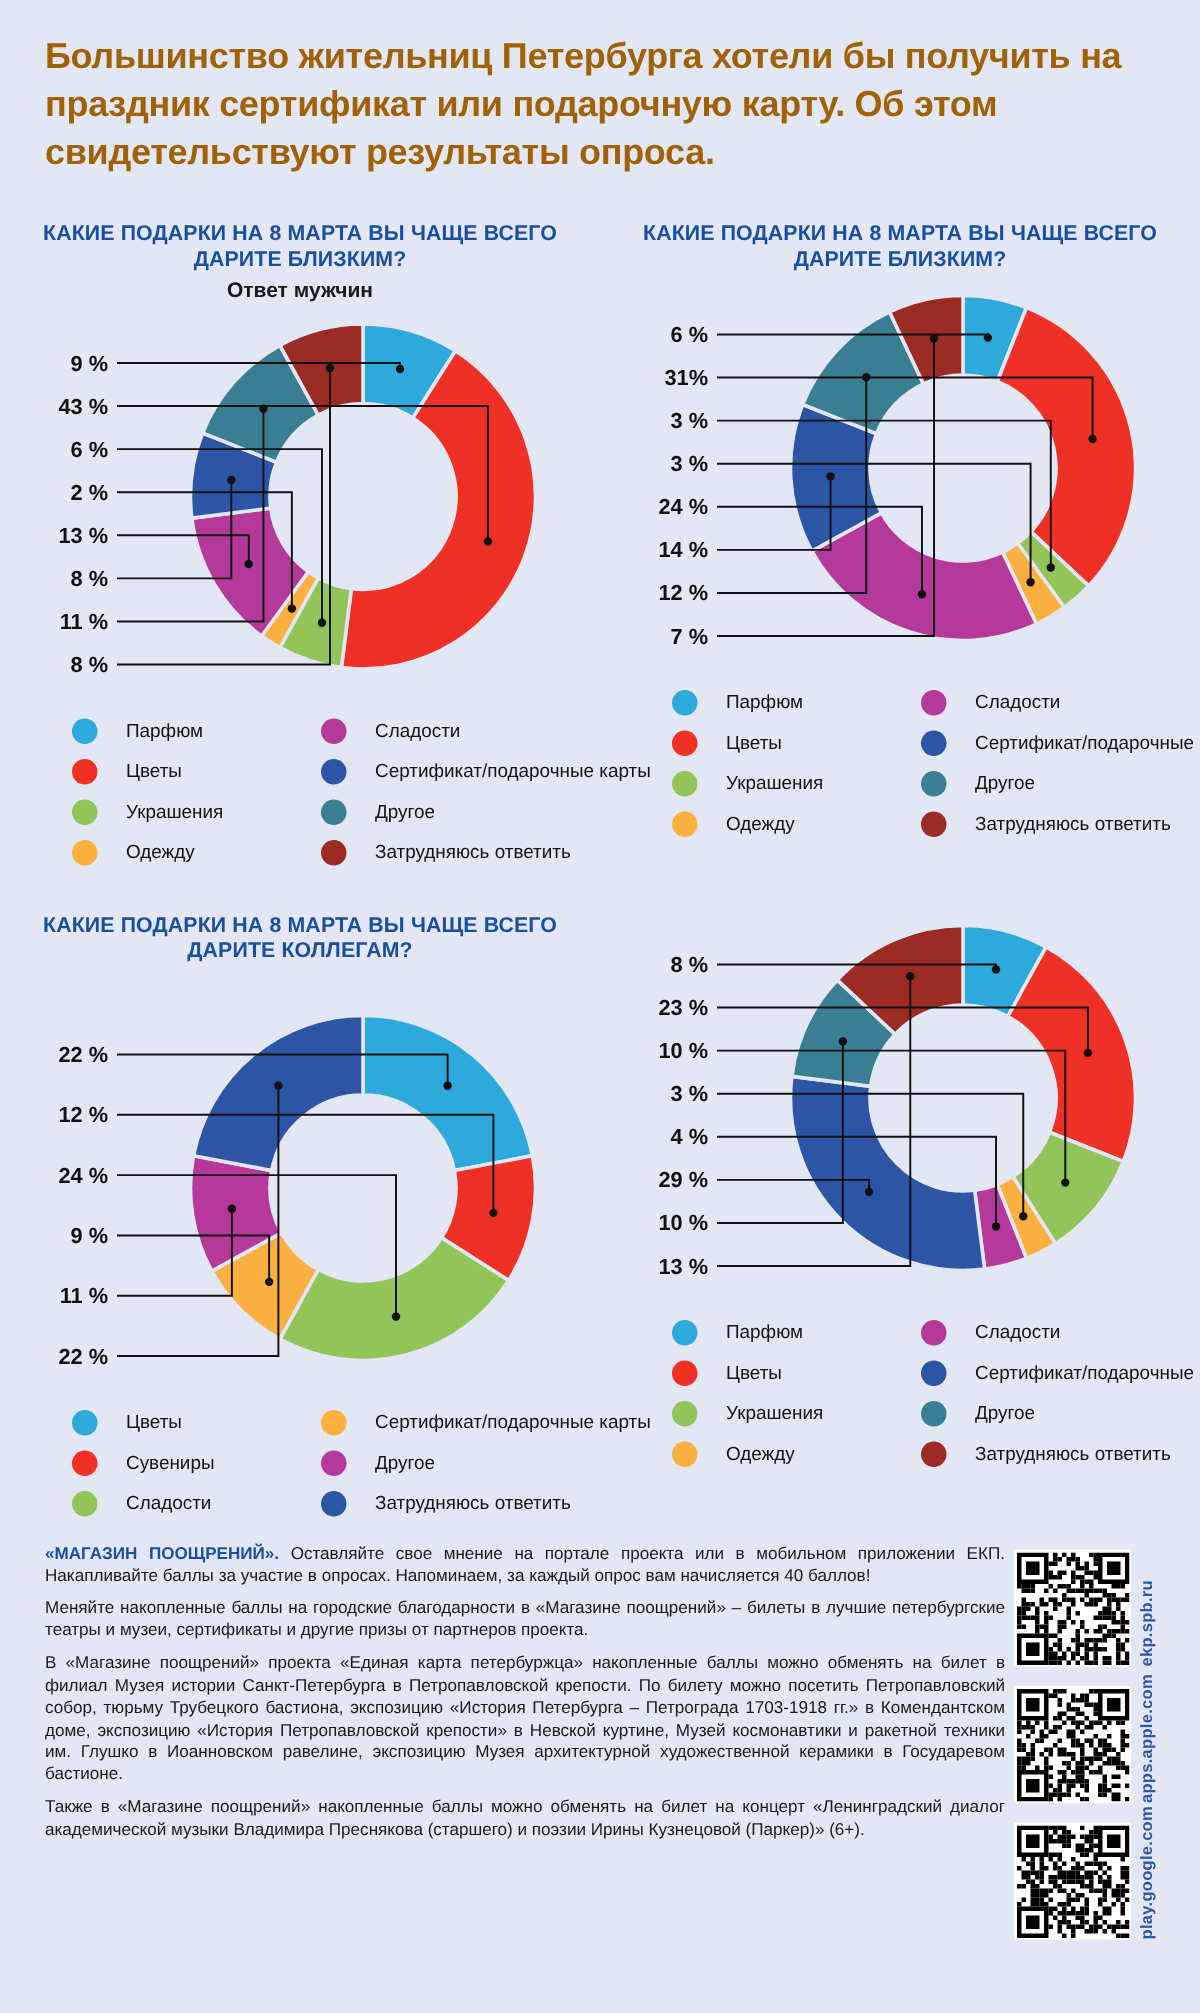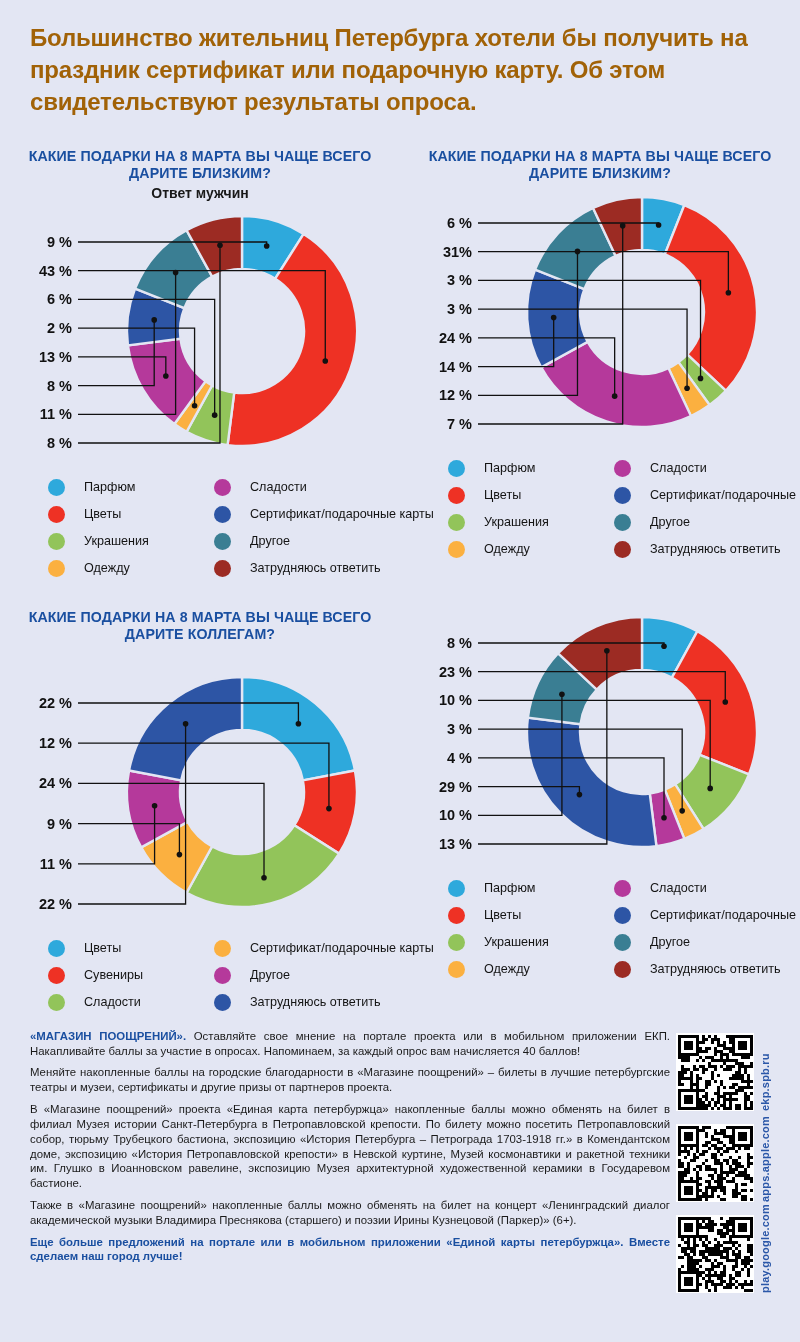--- a/index.html
+++ b/index.html
@@ -397,21 +397,20 @@
     </div>
 
   </div>
 
   <div class="bottom">
     <div class="bottom-text">
       <p><span class="lead">«МАГАЗИН ПООЩРЕНИЙ».</span><span> Оставляйте свое мнение на портале проекта или в мобильном приложении ЕКП. Накапливайте баллы за участие в опросах. Напоминаем, за каждый опрос вам начисляется 40 баллов!</span></p>
       <p>Меняйте накопленные баллы на городские благодарности в «Магазине поощрений» – билеты в лучшие петербургские театры и музеи, сертификаты и другие призы от партнеров проекта.</p>
       <p>В «Магазине поощрений» проекта «Единая карта петербуржца» накопленные баллы можно обменять на билет в филиал Музея истории Санкт-Петербурга в Петропавловской крепости. По билету можно посетить Петропавловский собор, тюрьму Трубецкого бастиона, экспозицию «История Петербурга – Петрограда 1703-1918 гг.» в Комендантском доме, экспозицию «История Петропавловской крепости» в Невской куртине, Музей космонавтики и ракетной техники им. Глушко в Иоанновском равелине, экспозицию Музея архитектурной художественной керамики в Государевом бастионе.</p>
       <p>Также в «Магазине поощрений» накопленные баллы можно обменять на билет на концерт «Ленинградский диалог академической музыки Владимира Преснякова (старшего) и поэзии Ирины Кузнецовой (Паркер)» (6+).</p>
-      <p class="blue">Еще больше предложений на портале или в мобильном приложении «Единой карты петербуржца». Вместе сделаем наш город лучше!</p>
     </div>
     <div class="qr-col">
       <div class="qr-row">
         <div class="qr">
             <svg width="75" height="75">
               <rect width="75" height="75" fill="#fff"></rect>
               <rect x="24" y="0" width="3" height="3" fill="#000"></rect>
               <rect x="30" y="0" width="3" height="3" fill="#000"></rect>
               <rect x="36" y="0" width="3" height="3" fill="#000"></rect>
               <rect x="48" y="0" width="3" height="3" fill="#000"></rect>

